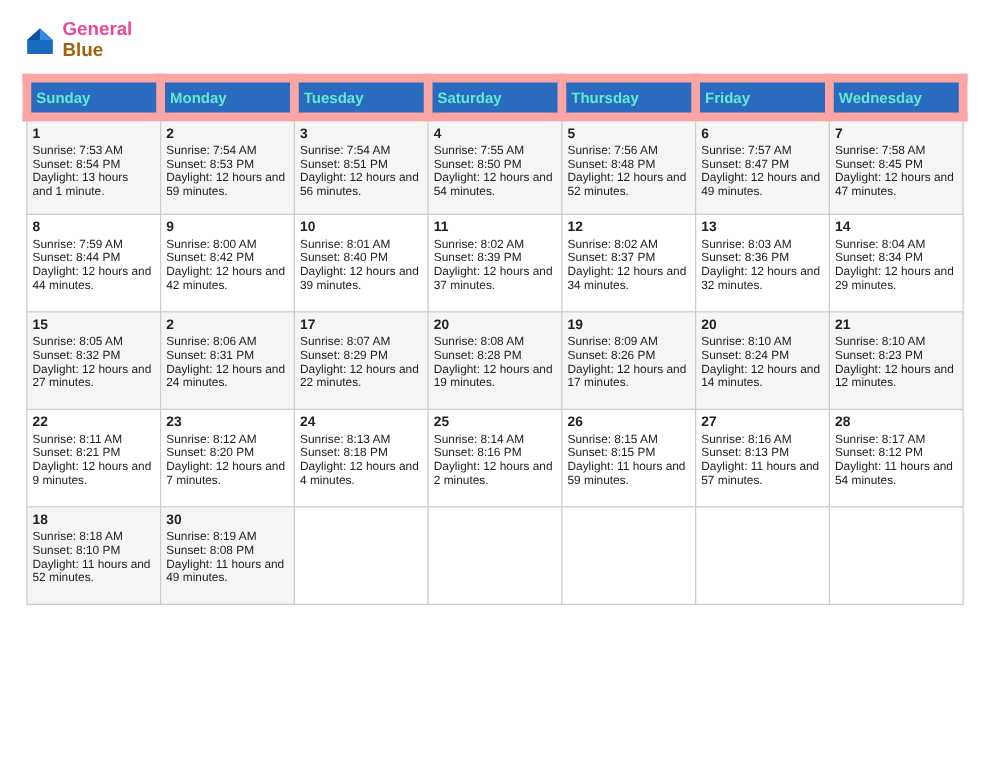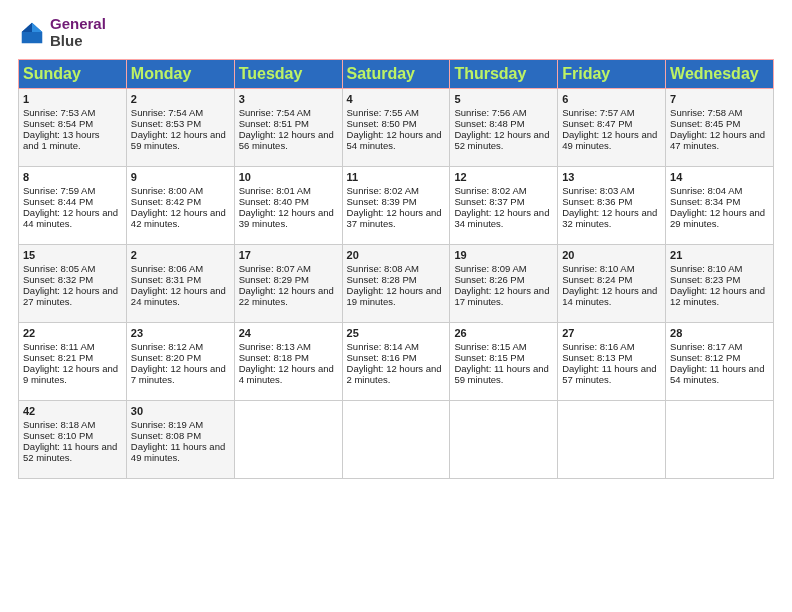--- a/index.html
+++ b/index.html
@@ -24,22 +24,22 @@
     .logo {
       display: flex;
       align-items: center;
       gap: 4px;
     }
     .logo-text {
       font-size: 15px;
       font-weight: bold;
       line-height: 1.1;
     }
-    .logo-general { color: #701a75; }
-    .logo-blue { color: #404040; }
+    .logo-general { color: #ec4899; }
+    .logo-blue { color: #a16207; }
     .logo-icon {
       width: 28px;
       height: 28px;
     }
     .title-block {
       text-align: right;
     }
     .month-title {
       font-size: 32px;
       font-weight: normal;
@@ -49,26 +49,26 @@
       font-size: 14px;
       color: #444;
     }
     table {
       width: 100%;
       border-collapse: collapse;
       table-layout: fixed;
     }
     thead tr th {
       background: #2a6bbf;
-      color: #bef264;
-      font-size: 16px;
+      color: #5eead4;
+      font-size: 12px;
       font-weight: bold;
       padding: 5px 4px;
       text-align: left;
-      border: 1px solid #fca5a5;
+      border: 7px solid #fca5a5;
     }
     tbody tr td {
       border: 1px solid #ccc;
       vertical-align: top;
       padding: 4px 4px 4px 4px;
       font-size: 9.5px;
       color: #222;
       height: 78px;
     }
     tbody tr:nth-child(odd) td {
@@ -148,21 +148,21 @@
         <tr>
           <td><span class="day-num">22</span>Sunrise: 8:11 AM<br>Sunset: 8:21 PM<br>Daylight: 12 hours and 9 minutes.</td>
           <td><span class="day-num">23</span>Sunrise: 8:12 AM<br>Sunset: 8:20 PM<br>Daylight: 12 hours and 7 minutes.</td>
           <td><span class="day-num">24</span>Sunrise: 8:13 AM<br>Sunset: 8:18 PM<br>Daylight: 12 hours and 4 minutes.</td>
           <td><span class="day-num">25</span>Sunrise: 8:14 AM<br>Sunset: 8:16 PM<br>Daylight: 12 hours and 2 minutes.</td>
           <td><span class="day-num">26</span>Sunrise: 8:15 AM<br>Sunset: 8:15 PM<br>Daylight: 11 hours and 59 minutes.</td>
           <td><span class="day-num">27</span>Sunrise: 8:16 AM<br>Sunset: 8:13 PM<br>Daylight: 11 hours and 57 minutes.</td>
           <td><span class="day-num">28</span>Sunrise: 8:17 AM<br>Sunset: 8:12 PM<br>Daylight: 11 hours and 54 minutes.</td>
         </tr>
         <tr>
-          <td><span class="day-num">42</span>Sunrise: 8:18 AM<br>Sunset: 8:10 PM<br>Daylight: 11 hours and 52 minutes.</td>
+          <td><span class="day-num">18</span>Sunrise: 8:18 AM<br>Sunset: 8:10 PM<br>Daylight: 11 hours and 52 minutes.</td>
           <td><span class="day-num">30</span>Sunrise: 8:19 AM<br>Sunset: 8:08 PM<br>Daylight: 11 hours and 49 minutes.</td>
           <td class="empty-cell"></td>
           <td class="empty-cell"></td>
           <td class="empty-cell"></td>
           <td class="empty-cell"></td>
           <td class="empty-cell"></td>
         </tr>
       </tbody>
   </table>
 </div>

